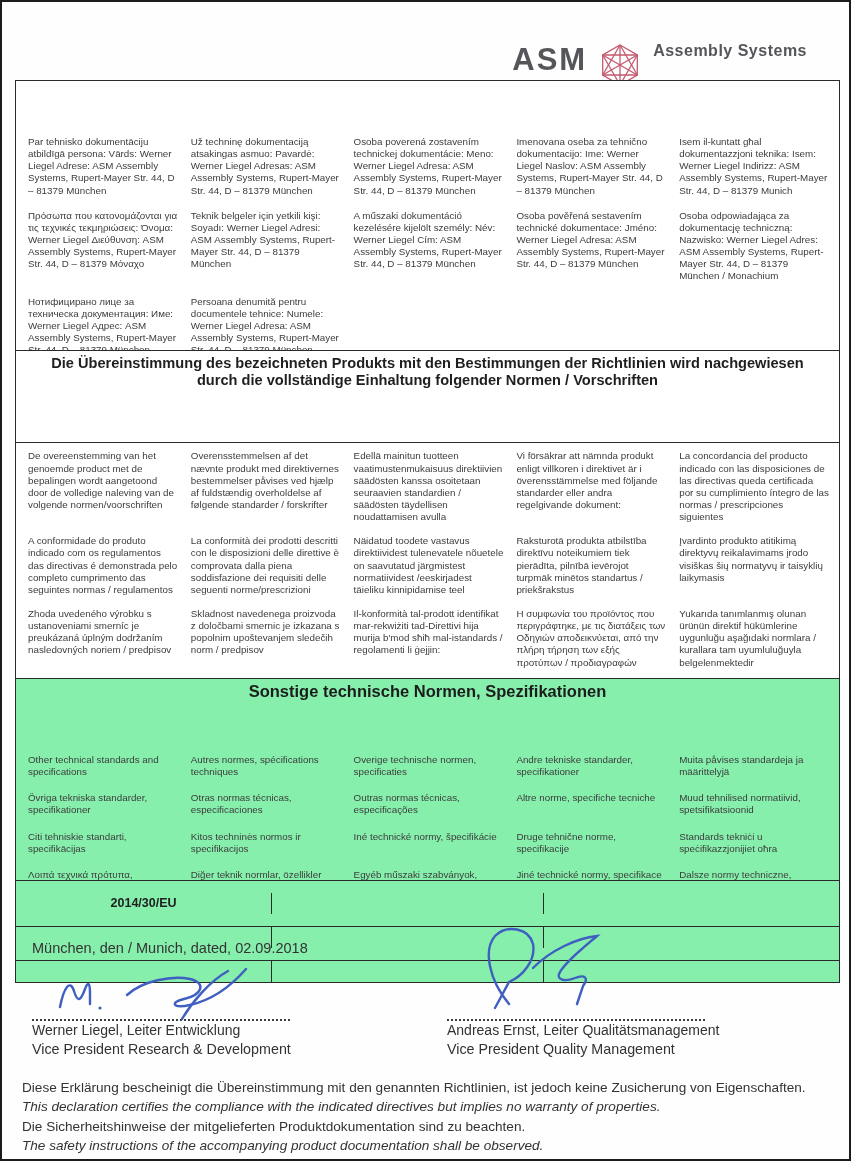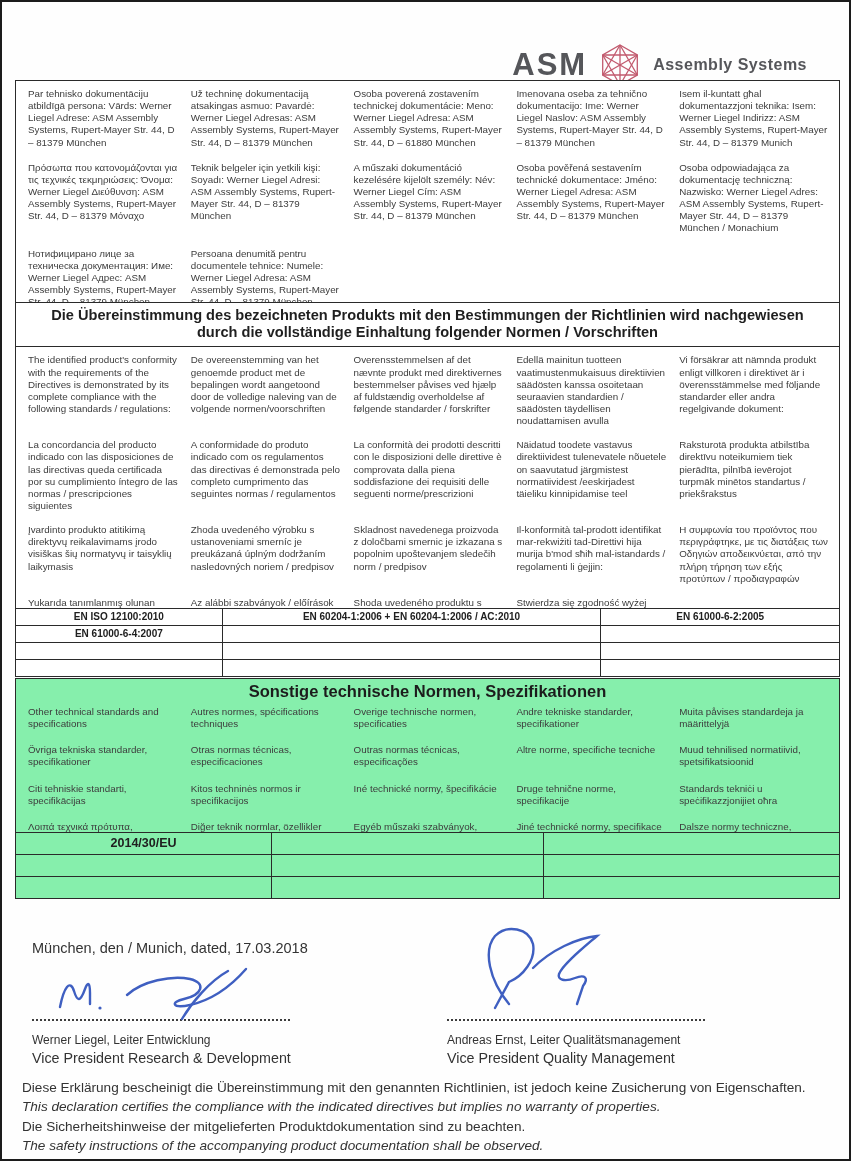--- a/index.html
+++ b/index.html
@@ -4,56 +4,56 @@
 <style>
   * { margin:0; padding:0; box-sizing:border-box; }
   html,body { background:#e8e8e8; }
   body { font-family:"Liberation Sans","DejaVu Sans",sans-serif; }
   .page {
     position:relative; width:851px; height:1161px; margin:0 auto;
     background:#fefefe; border:2px solid #1c1c1c; overflow:hidden;
     color:#3a3a3a;
   }
   
-  .logo { position:absolute; top:40px; right:42px; display:flex; align-items:center; gap:10px; }
+  .logo { position:absolute; top:40px; right:42px; display:flex; align-items:flex-start; gap:10px; }
   .logo-asm { font-size:31px; font-weight:bold; letter-spacing:2px; color:#55565a; }
   .logo-suffix { font-size:16px; font-weight:bold; color:#55565a; letter-spacing:0.5px; }
   .logo-icon svg { display:block; }
   
   .box1 { position:absolute; left:13px; top:78px; width:825px; border:1.5px solid #2a2a2a; background:#fff; }
-  .grid5 { display:grid; grid-template-columns:repeat(5,1fr); column-gap:13px; padding:7px 10px 9px 12px; }
+  .grid5 { display:grid; grid-template-columns:repeat(5,1fr); column-gap:13px; padding:7px 10px 9px 12px;margin-top:48px; }
   .cell { font-size:9.8px; line-height:1.24; color:#3c3c3c; }
   .contact-grid { row-gap:13px; height:221px; overflow:hidden; }
   .conf-title {
     border-top:1.5px solid #2a2a2a; padding:4px 30px 5px 30px; text-align:center;
     font-size:14.6px; font-weight:bold; color:#1f1f1f; line-height:1.18;
   }
   .conf-grid { border-top:1.5px solid #2a2a2a; row-gap:12px; height:262px; overflow:hidden; }
   .std-table { border-top:1.5px solid #2a2a2a; }
   .std-row { display:grid; grid-template-columns:25% 46% 29%; }
   .std-row + .std-row { border-top:1.2px solid #2a2a2a; }
   .std-cell { min-height:16px; padding:0 4px; text-align:center; font-size:10px; font-weight:bold; color:#202020; line-height:16px; }
   .std-cell + .std-cell { border-left:1.2px solid #2a2a2a; }
   
   .box2 { position:absolute; left:13px; top:676px; width:825px; border:1.5px solid #2a2a2a; background:#86efac; }
   .other-title { text-align:center; font-size:16.5px; font-weight:bold; color:#1c1c1c; padding:3px 0 1px 0; }
   .other-grid { row-gap:14px; height:130px; overflow:hidden; padding-top:4px; }
   .other-table { border-top:1.2px solid #2a2a2a; }
-  .other-row { display:grid; grid-template-columns:31% 33% 36%; }
+  .other-row { display:grid; grid-template-columns:31% 33% 36%;margin-top:12px; }
   .other-row + .other-row { border-top:1.2px solid #2a2a2a; }
   .other-cell { min-height:21px; padding:1px 4px; text-align:center; font-size:12.5px; font-weight:bold; color:#202020; line-height:19px; }
   .other-cell + .other-cell { border-left:1.2px solid #2a2a2a; }
   
   .date-line { position:absolute; left:30px; top:938px; font-size:14.5px; color:#333; }
   .sig-block { position:absolute; }
   .sig-left { left:30px; top:955px; width:280px; }
   .sig-right { left:445px; top:918px; width:290px; }
   .sig-svg { display:block; }
   .dotted-line { width:258px; border-bottom:2.2px dotted #3d3d3d; height:0; margin-top:-4px; }
-  .sig-name { font-size:12px; color:#333; margin-top:12px; }
+  .sig-name { font-size:14px; color:#333; margin-top:1px; }
   .sig-title { font-size:14.3px; color:#333; margin-top:3px; }
   
   .footer { position:absolute; left:20px; top:1076px; width:815px; }
   .footer-line { font-size:13.6px; color:#333; line-height:1.42; }
   .footer-line.it { font-style:italic; }
 </style>
 </head>
 <body>
 
 <div class="page">
@@ -76,36 +76,35 @@
         </g>
       </svg>
     </span>
     <span class="logo-suffix">Assembly Systems</span>
   </div>
 
   <div class="box1">
     <div class="grid5 contact-grid">
       <div class="cell">Par tehnisko dokumentāciju atbildīgā persona: Vārds: Werner Liegel Adrese: ASM Assembly Systems, Rupert-Mayer Str. 44, D – 81379 München</div>
       <div class="cell">Už techninę dokumentaciją atsakingas asmuo: Pavardė: Werner Liegel Adresas: ASM Assembly Systems, Rupert-Mayer Str. 44, D – 81379 München</div>
-      <div class="cell">Osoba poverená zostavením technickej dokumentácie: Meno: Werner Liegel Adresa: ASM Assembly Systems, Rupert-Mayer Str. 44, D – 61880 München</div>
+      <div class="cell">Osoba poverená zostavením technickej dokumentácie: Meno: Werner Liegel Adresa: ASM Assembly Systems, Rupert-Mayer Str. 44, D – 81379 München</div>
       <div class="cell">Imenovana oseba za tehnično dokumentacijo: Ime: Werner Liegel Naslov: ASM Assembly Systems, Rupert-Mayer Str. 44, D – 81379 München</div>
       <div class="cell">Isem il-kuntatt għal dokumentazzjoni teknika: Isem: Werner Liegel Indirizz: ASM Assembly Systems, Rupert-Mayer Str. 44, D – 81379 Munich</div>
       <div class="cell">Πρόσωπα που κατονομάζονται για τις τεχνικές τεκμηριώσεις: Όνομα: Werner Liegel Διεύθυνση: ASM Assembly Systems, Rupert-Mayer Str. 44, D – 81379 Μόναχο</div>
       <div class="cell">Teknik belgeler için yetkili kişi: Soyadı: Werner Liegel Adresi: ASM Assembly Systems, Rupert-Mayer Str. 44, D – 81379 München</div>
       <div class="cell">A műszaki dokumentáció kezelésére kijelölt személy: Név: Werner Liegel Cím: ASM Assembly Systems, Rupert-Mayer Str. 44, D – 81379 München</div>
       <div class="cell">Osoba pověřená sestavením technické dokumentace: Jméno: Werner Liegel Adresa: ASM Assembly Systems, Rupert-Mayer Str. 44, D – 81379 München</div>
       <div class="cell">Osoba odpowiadająca za dokumentację techniczną: Nazwisko: Werner Liegel Adres: ASM Assembly Systems, Rupert-Mayer Str. 44, D – 81379 München / Monachium</div>
       <div class="cell">Нотифицирано лице за техническа документация: Име: Werner Liegel Адрес: ASM Assembly Systems, Rupert-Mayer Str. 44, D – 81379 München</div>
       <div class="cell">Persoana denumită pentru documentele tehnice: Numele: Werner Liegel Adresa: ASM Assembly Systems, Rupert-Mayer Str. 44, D – 81379 München</div>
     </div>
 
     <div class="conf-title">Die Übereinstimmung des bezeichneten Produkts mit den Bestimmungen der Richtlinien wird nachgewiesen durch die vollständige Einhaltung folgender Normen / Vorschriften</div>
 
     <div class="grid5 conf-grid">
-      <div class="cell">The identified product's conformity with the requirements of the Directives is demonstrated by its complete compliance with the following standards / regulations:</div>
       <div class="cell">De overeenstemming van het genoemde product met de bepalingen wordt aangetoond door de volledige naleving van de volgende normen/voorschriften</div>
       <div class="cell">Overensstemmelsen af det nævnte produkt med direktivernes bestemmelser påvises ved hjælp af fuldstændig overholdelse af følgende standarder / forskrifter</div>
       <div class="cell">Edellä mainitun tuotteen vaatimustenmukaisuus direktiivien säädösten kanssa osoitetaan seuraavien standardien / säädösten täydellisen noudattamisen avulla</div>
       <div class="cell">Vi försäkrar att nämnda produkt enligt villkoren i direktivet är i överensstämmelse med följande standarder eller andra regelgivande dokument:</div>
       <div class="cell">La concordancia del producto indicado con las disposiciones de las directivas queda certificada por su cumplimiento íntegro de las normas / prescripciones siguientes</div>
       <div class="cell">A conformidade do produto indicado com os regulamentos das directivas é demonstrada pelo completo cumprimento das seguintes normas / regulamentos</div>
       <div class="cell">La conformità dei prodotti descritti con le disposizioni delle direttive è comprovata dalla piena soddisfazione dei requisiti delle seguenti norme/prescrizioni</div>
       <div class="cell">Näidatud toodete vastavus direktiividest tulenevatele nõuetele on saavutatud järgmistest normatiividest /eeskirjadest täieliku kinnipidamise teel</div>
       <div class="cell">Raksturotā produkta atbilstība direktīvu noteikumiem tiek pierādīta, pilnībā ievērojot turpmāk minētos standartus / priekšrakstus</div>
       <div class="cell">Įvardinto produkto atitikimą direktyvų reikalavimams įrodo visiškas šių normatyvų ir taisyklių laikymasis</div>
@@ -181,21 +180,21 @@
         <div class="other-cell"></div>
       </div>
       <div class="other-row">
         <div class="other-cell"></div>
         <div class="other-cell"></div>
         <div class="other-cell"></div>
       </div>
     </div>
   </div>
 
-  <div class="date-line">München, den / Munich, dated, 17.03.2018</div>
+  <div class="date-line">München, den / Munich, dated, 02.09.2018</div>
 
   <div class="sig-block sig-left">
     <svg class="sig-svg" width="260" height="66" viewBox="0 0 260 66">
       <g fill="none" stroke="#3f5fc1" stroke-width="2.4" stroke-linecap="round">
         <path d="M28,50 C32,30 38,22 42,34 C45,44 48,46 53,32 C56,24 58,26 58,36 L58,47"></path>
         <circle cx="68" cy="51" r="1.6" fill="#3f5fc1" stroke="none"></circle>
         <path d="M95,38 C110,24 140,18 158,22 C175,26 170,38 152,42 C138,45 140,52 158,48 C180,43 200,28 214,12"></path>
         <path d="M150,62 C160,45 178,24 196,14"></path>
       </g>
     </svg>

